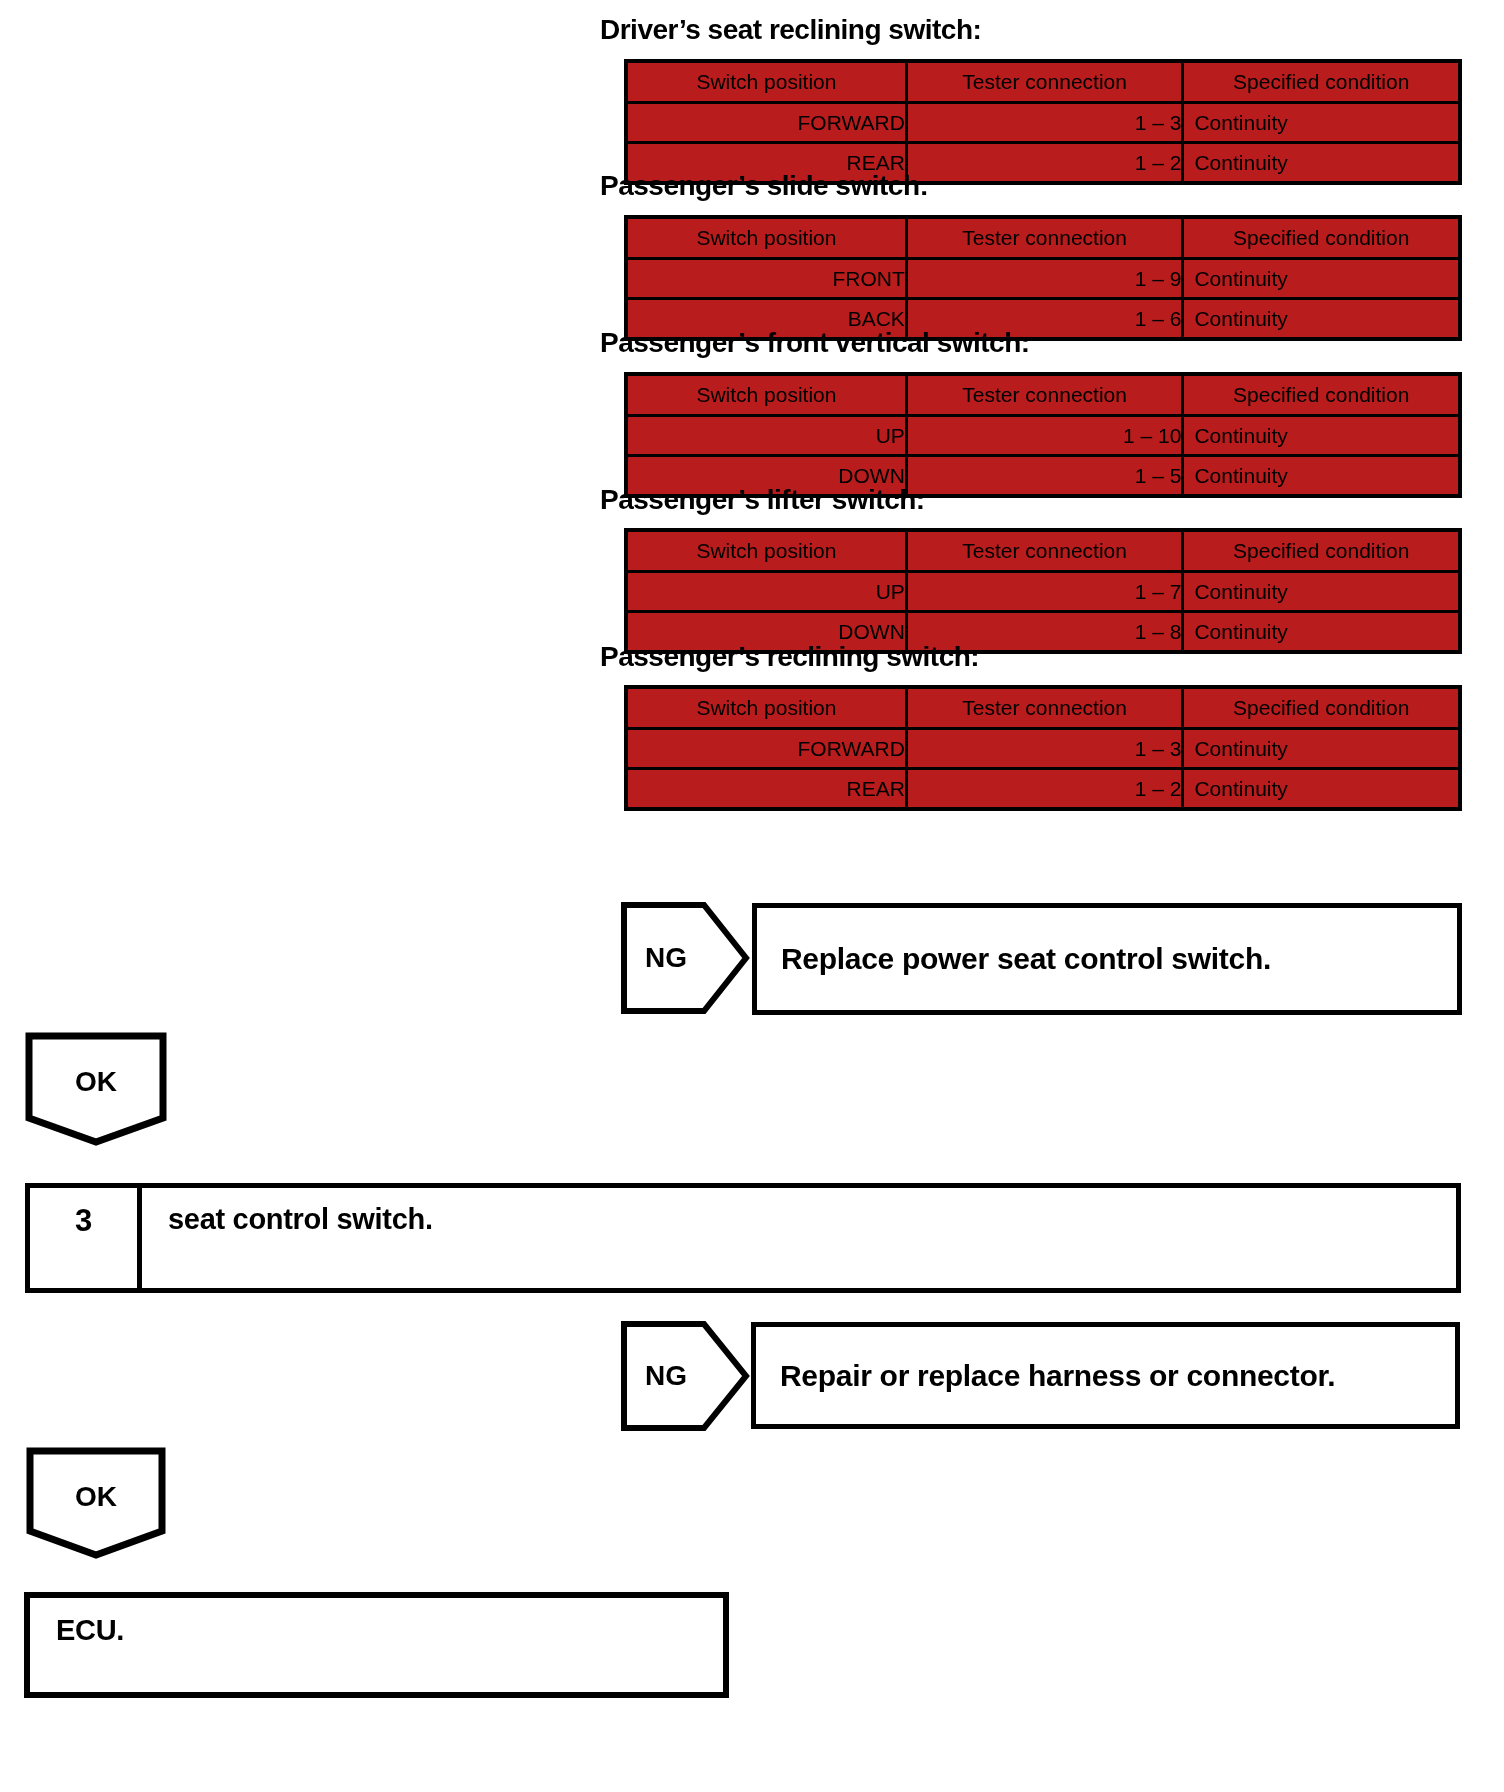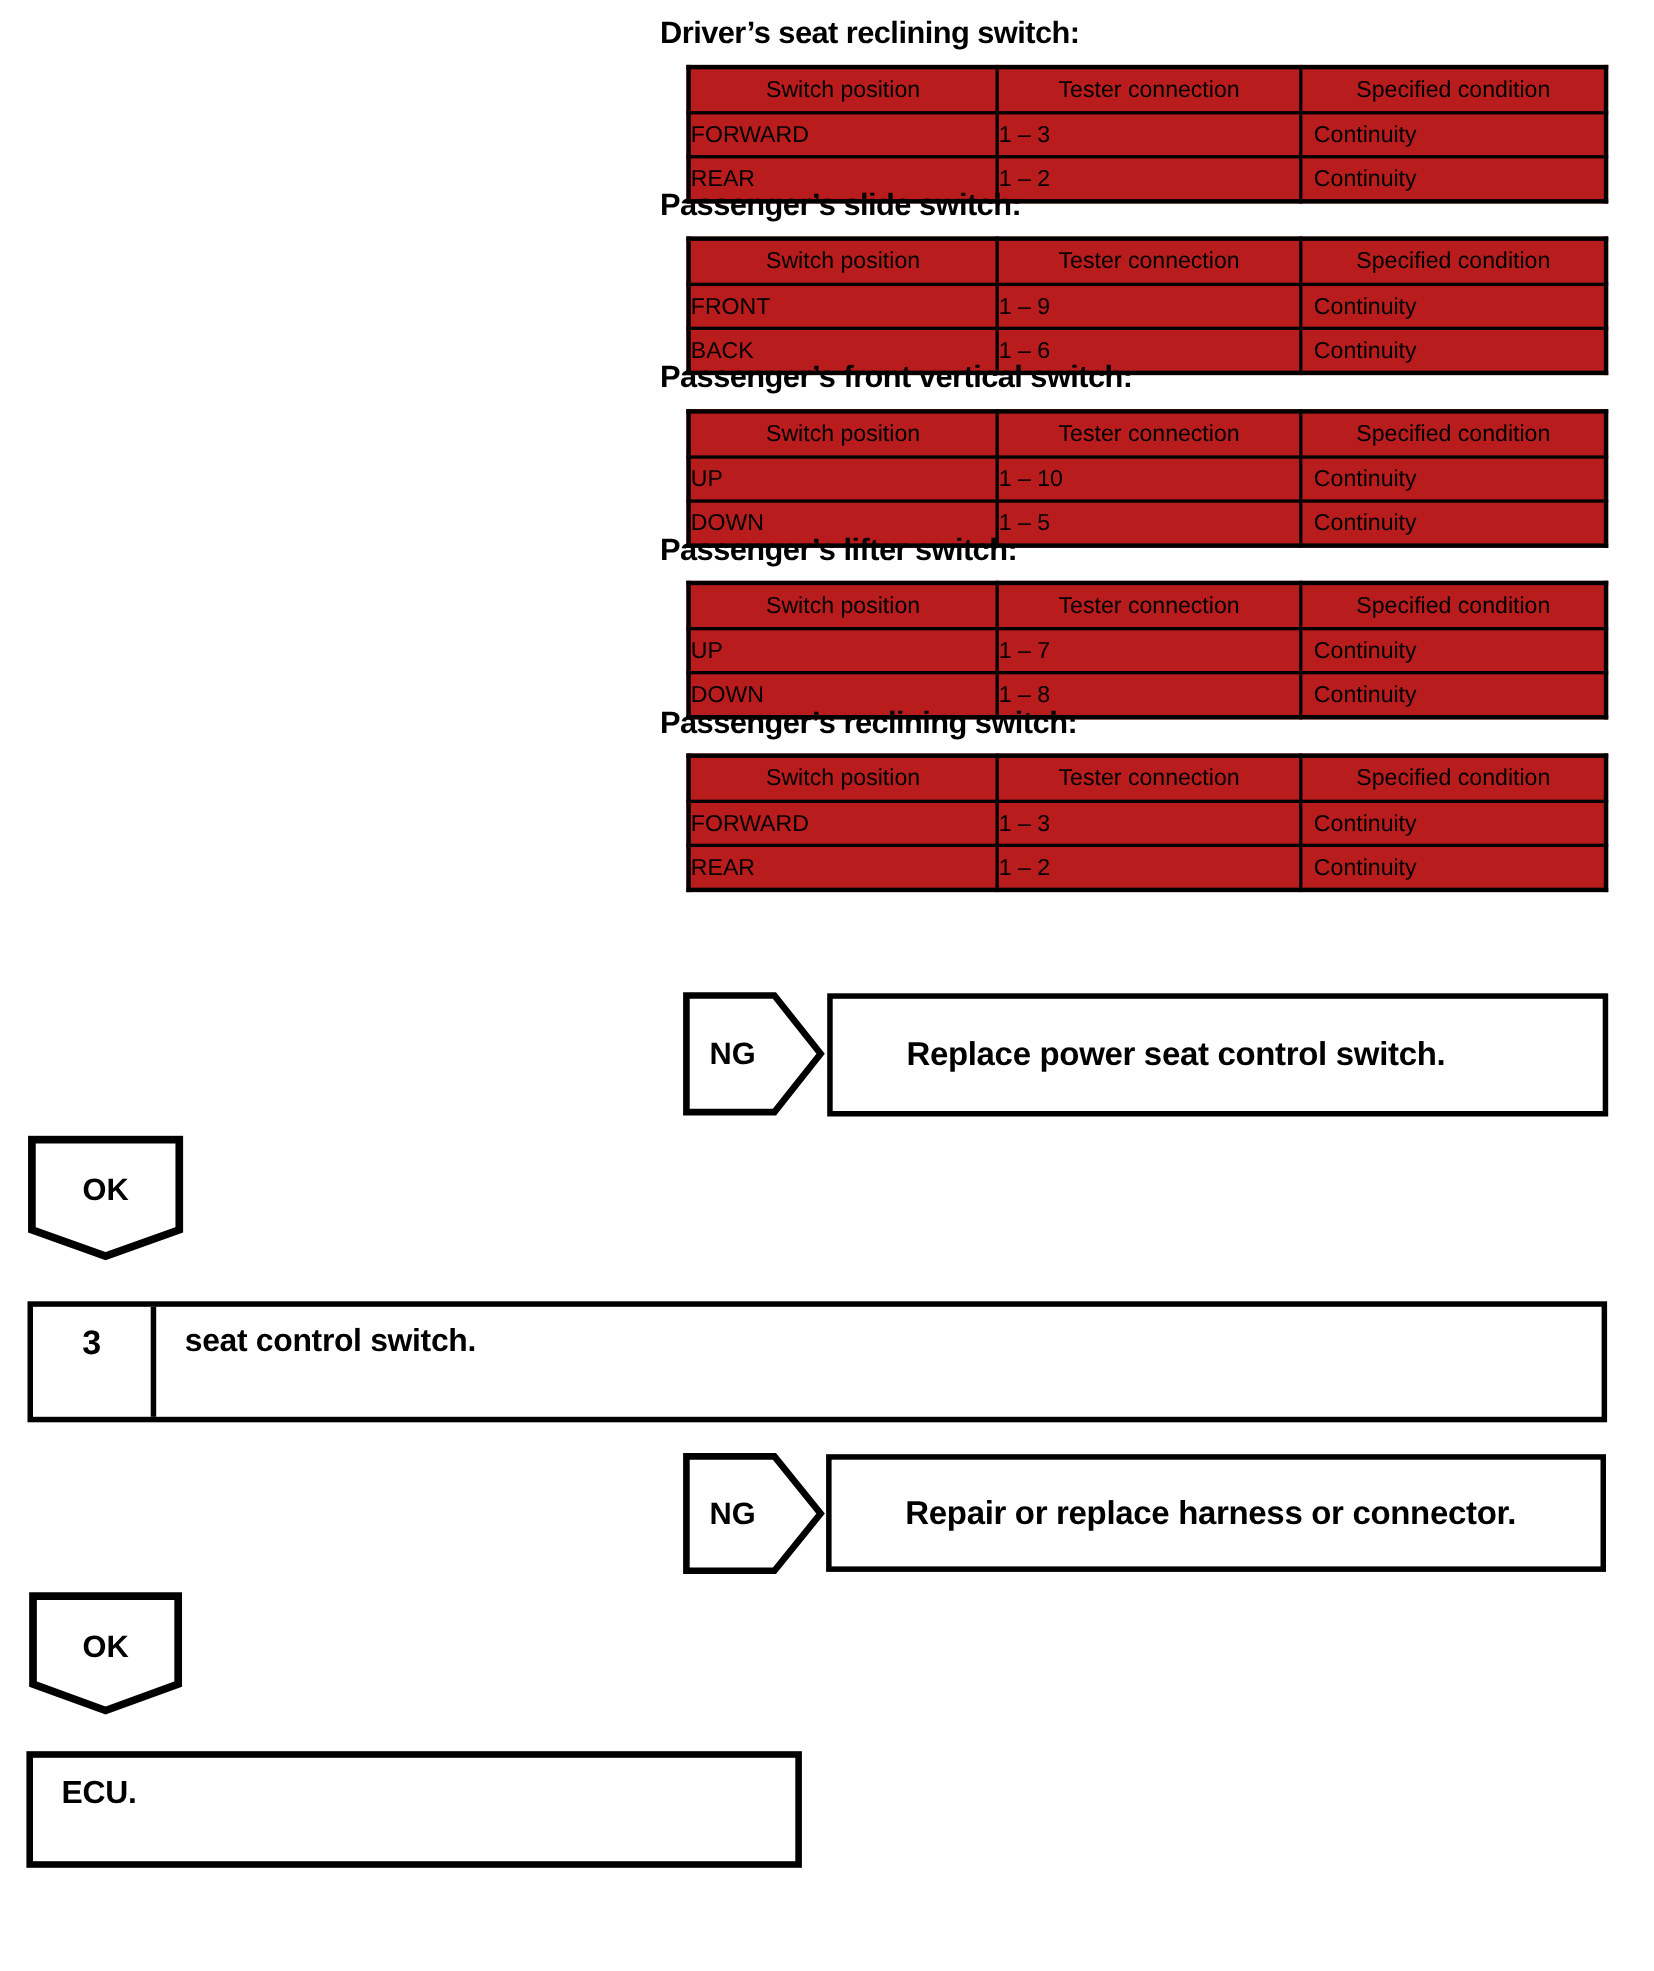--- a/index.html
+++ b/index.html
@@ -36,21 +36,21 @@
   table.spec-table th {
     font-weight: 400;
     font-size: 21px;
     height: 38px;
     text-align: center;
     padding: 0;
   }
   table.spec-table td {
     font-size: 21px;
     height: 37px;
-    text-align: left;
+    text-align: right;
     padding: 0;
   }
   table.spec-table td.cond {
     text-align: left;
     padding-left: 10px;
   }
   .col-pos  { width: 33.6%; }
   .col-conn { width: 33.2%; }
   .col-spec { width: 33.2%; }
 
@@ -75,21 +75,20 @@
     background: #fff;
     box-sizing: border-box;
     display: flex;
     align-items: center;
   }
   .action-box .txt {
     font-weight: 700;
     font-size: 30px;
     letter-spacing: -0.3px;
     padding-left: 24px;
-    margin-left: 43px;
   }
   .step-box {
     position: absolute;
     left: 25px; top: 1183px;
     width: 1436px; height: 110px;
     border: 5px solid #000;
     background: #fff;
     box-sizing: border-box;
     display: flex;
   }

